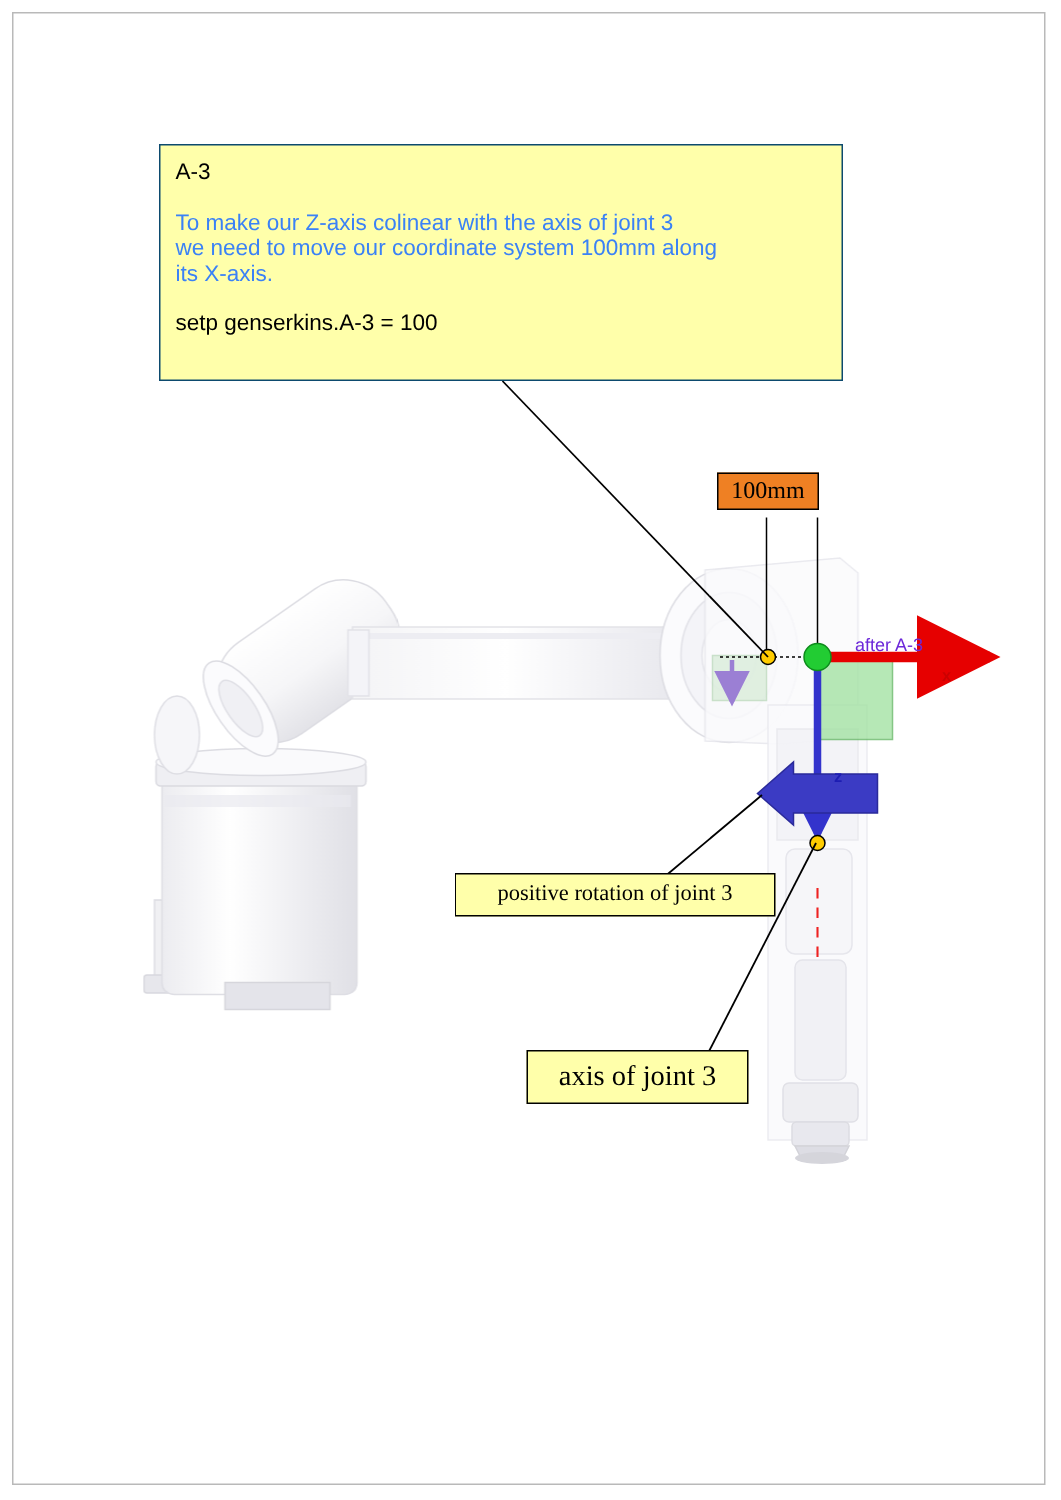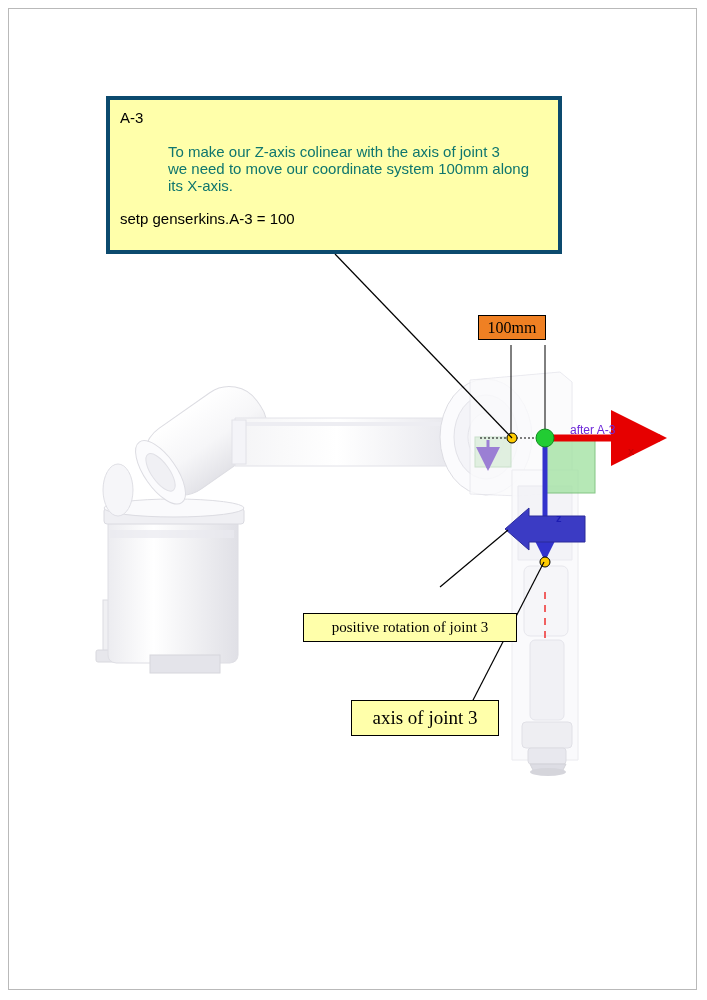--- a/index.html
+++ b/index.html
@@ -27,36 +27,35 @@
   }
 
   
   .note-box {
     position: absolute;
     left: 106px;
     top: 96px;
     width: 456px;
     height: 158px;
     background: #ffffaa;
-    border: 4px solid #0c4a6e;
+    border: 1px solid #0c4a6e;
     box-sizing: border-box;
     padding: 9px 10px 0 10px;
   }
   .note-title {
     font-size: 15px;
     color: #000;
     line-height: 18px;
   }
   .note-body {
     font-size: 15px;
-    color: #0f766e;
+    color: #3b82f6;
     line-height: 17px;
     margin-top: 16px;
     white-space: pre-line;
-    margin-left: 48px;
   }
   .note-code {
     font-size: 15px;
     color: #000;
     line-height: 17px;
     margin-top: 16px;
   }
 
   
   .label-box {
@@ -75,21 +74,21 @@
     left: 478px;
     top: 315px;
     width: 68px;
     height: 25px;
     background: #ef8023;
     border: 1px solid #000;
     font-size: 16px;
   }
   .label-posrot {
     left: 303px;
-    top: 613px;
+    top: 582px;
     width: 214px;
     height: 29px;
     font-size: 15px;
   }
   .label-axis3 {
     left: 351px;
     top: 700px;
     width: 148px;
     height: 36px;
     font-size: 19px;

